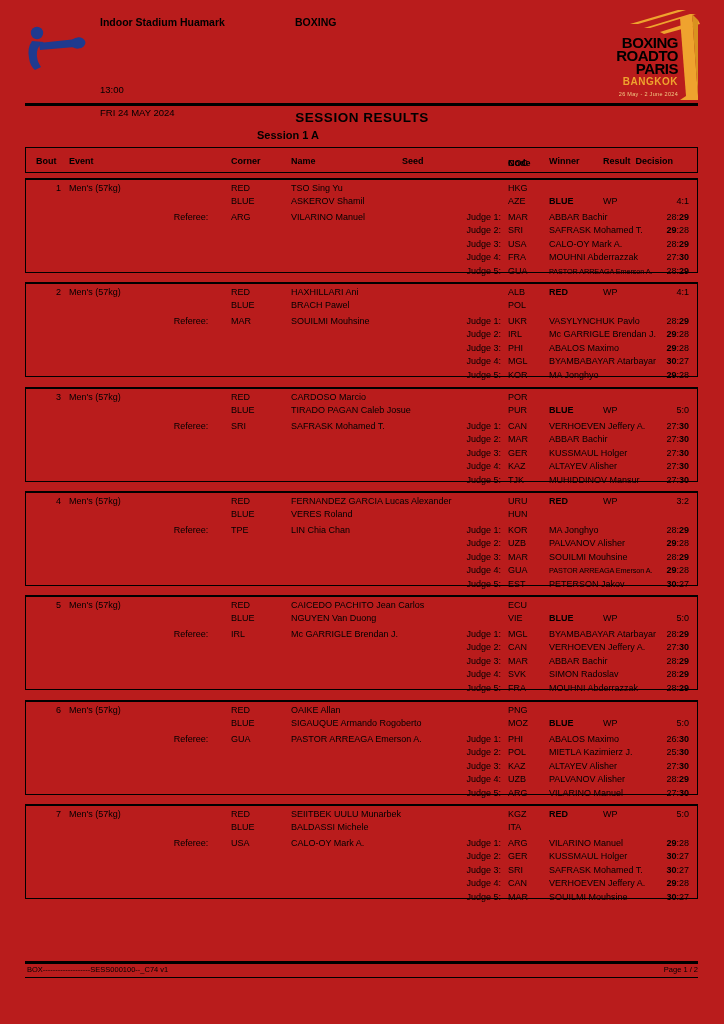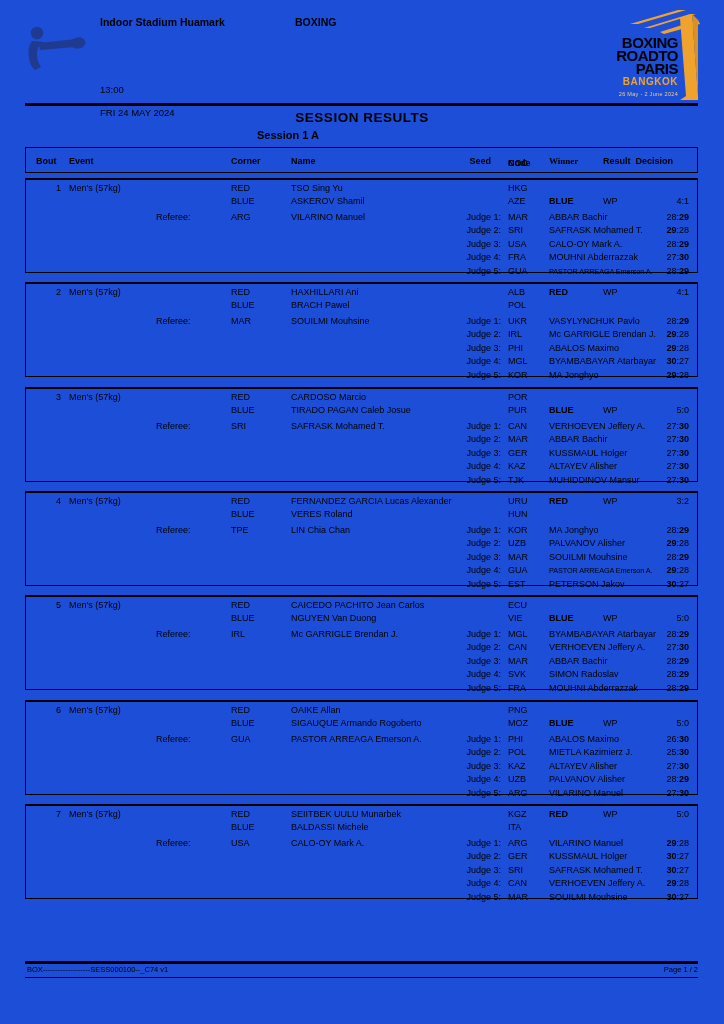--- a/index.html
+++ b/index.html
@@ -1,17 +1,17 @@
 <!DOCTYPE html>
 <html><head>
 <meta charset="utf-8">
 <style>
   html,body { margin:0; padding:0; background:#e8e8e8; }
   .page {
-    position:relative; width:724px; height:1024px; background:#1d4ed8;
+    position:relative; width:724px; height:1024px; background:#b91c1c;
     font-family:"Liberation Sans","DejaVu Sans",sans-serif; color:#000;
     margin:0 auto; overflow:hidden;
   }
   .abs { position:absolute; }
   .b { font-weight:bold; }
 
   
   .venue   { left:100px; top:16px;  font-size:10.5px; font-weight:bold; }
   .sport   { left:295px; top:16px;  font-size:10.5px; font-weight:bold; }
   .date    { left:100px; top:71px;  font-size:9.5px;margin-top:36px; }
@@ -26,44 +26,44 @@
   
   .thead {
     position:absolute; left:25px; top:147px; width:673px; height:26px;
     border:1px solid #000; box-sizing:border-box; font-size:9px; font-weight:bold;
   }
   .thead span { position:absolute; top:8px; white-space:nowrap; }
   .th-bout   { left:10px; }
   .th-event  { left:43px; }
   .th-corner { left:205px; }
   .th-name   { left:265px; }
-  .th-seed   { left:400px; width:65px; text-align:right; }
+  .th-seed   { left:376px; width:65px; text-align:left; }
   .th-noc    { left:482px !important; top:2px !important; line-height:10.5px; }
-  .th-winner { left:523px;font-family:Liberation Serif, serif; }
+  .th-winner { left:523px; }
   .th-result { left:577px;text-align:right; }
   .th-dec    { right:24px; text-align:right; }
 
   
   .bout-box {
     position:absolute; left:25px; width:673px; height:95px;
     border:1px solid #000; border-top:2px solid #000; box-sizing:border-box;
     font-size:9px;
   }
   .brow { position:absolute; left:0; width:100%; height:12px; }
   .brow span { position:absolute; white-space:nowrap; }
   .row1 { top:3px; }  .row2 { top:16px; }
   .c-num    { left:0; width:35px; text-align:right; }
   .c-event  { left:43px; }
   .c-corner { left:205px; }
   .c-name   { left:265px; }
   .c-noc    { left:482px; }
   .c-winner { left:523px; font-weight:bold; }
   .c-result { left:577px; }
   .c-dec    { right:8px; text-align:right; }
-  .c-reflab { left:130px; width:70px; text-align:left; }
+  .c-reflab { left:130px; width:70px; text-align:center; }
   .c-jlab   { left:400px; width:75px; text-align:right; }
   .c-jnoc   { left:482px; }
   .c-jname  { left:523px; width:120px; overflow:visible; }
   .c-jname.condensed { font-size:7.3px; letter-spacing:-0.1px; top:1px; }
   .c-score  { right:8px; width:60px; text-align:right; }
 
   
   .f-rule-thick { left:25px; top:961px; width:673px; height:2.5px; background:#000; }
   .f-rule-thin  { left:25px; top:977px; width:673px; height:1px; background:#000; }
   .f-left   { left:27px;  top:965px; font-size:7.5px; }

